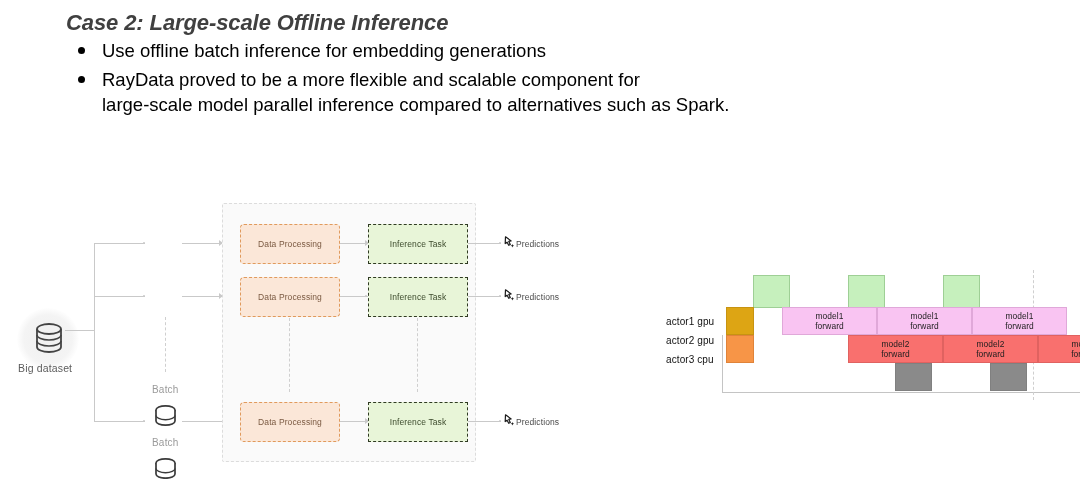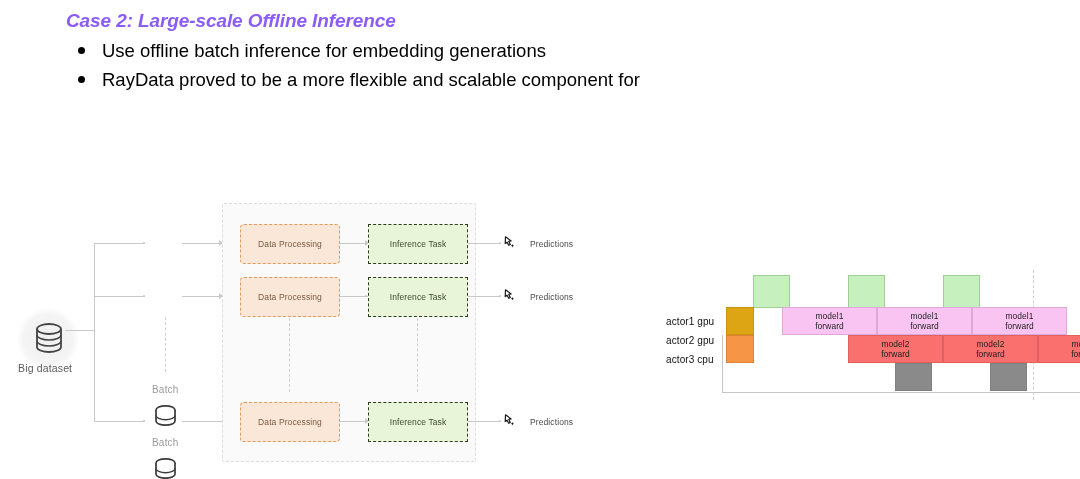--- a/index.html
+++ b/index.html
@@ -8,22 +8,22 @@
     background:#ffffff;
     font-family:"Liberation Sans",sans-serif;
     color:#1a1a1a;
     overflow:hidden;
     position:relative;
   }
 
   
   #slide-title{
     position:absolute;left:66px;top:10px;
-    font-size:19px;font-weight:bold;font-style:italic;
-    letter-spacing:-.1px;color:#8b5cf6;
+    font-size:22px;font-weight:bold;font-style:italic;
+    letter-spacing:-.1px;color:#404040;
     white-space:nowrap;
   }
   .bullet-row{
     position:absolute;left:78px;
     display:flex;align-items:flex-start;
     font-size:18.5px;color:#000;line-height:25px;
     white-space:nowrap;
   }
   .bullet-dot{
     width:7px;height:7px;border-radius:50%;
@@ -67,21 +67,21 @@
     font-size:8.5px;color:#7b5a42;letter-spacing:.1px;
   }
   .infer-box{
     position:absolute;width:98px;height:38px;
     background:#e8f5d8;border:1.6px dashed #2f3a22;
     border-radius:0;
     display:flex;align-items:center;justify-content:center;
     font-size:8.5px;color:#3c4a2c;letter-spacing:.1px;
   }
 
-  .pred-group{position:absolute;display:flex;align-items:center;gap:14px;}
+  .pred-group{position:absolute;display:flex;align-items:center;gap:0;}
   .pred-label{font-size:8.5px;color:#4a4a4a;white-space:nowrap;letter-spacing:.1px;}
 
   
   .hline{position:absolute;height:1px;background:#c9c9c9;}
   .vline{position:absolute;width:1px;background:#c9c9c9;}
   .arrowhead{
     position:absolute;width:0;height:0;
     border-top:3px solid transparent;border-bottom:3px solid transparent;
     border-left:4px solid #c9c9c9;
   }
@@ -119,20 +119,21 @@
   <span class="bullet-dot"></span>
   <span class="bullet-text-wrap">
     <span>Use offline batch inference for embedding generations</span>
   </span>
 </div>
 
 <div class="bullet-row" id="bullet-2">
   <span class="bullet-dot"></span>
   <span class="bullet-text-wrap">
     <span>RayData proved to be a more flexible and scalable component for</span>
+    <span>large-scale model parallel inference compared to alternatives such as Spark.</span>
   </span>
 </div>
 
 <div id="left-diagram">
 
   <div class="db-glow" style="left:17px;top:133px;"></div>
   <div class="cyl" style="left:34px;top:147px;">
     <svg width="30" height="32" viewBox="0 0 30 32">
       <ellipse cx="15" cy="7" rx="12" ry="5" fill="none" stroke="#444" stroke-width="1.8"></ellipse>
       <path d="M3 7 V25 A12 5 0 0 0 27 25 V7" fill="none" stroke="#444" stroke-width="1.8"></path>

